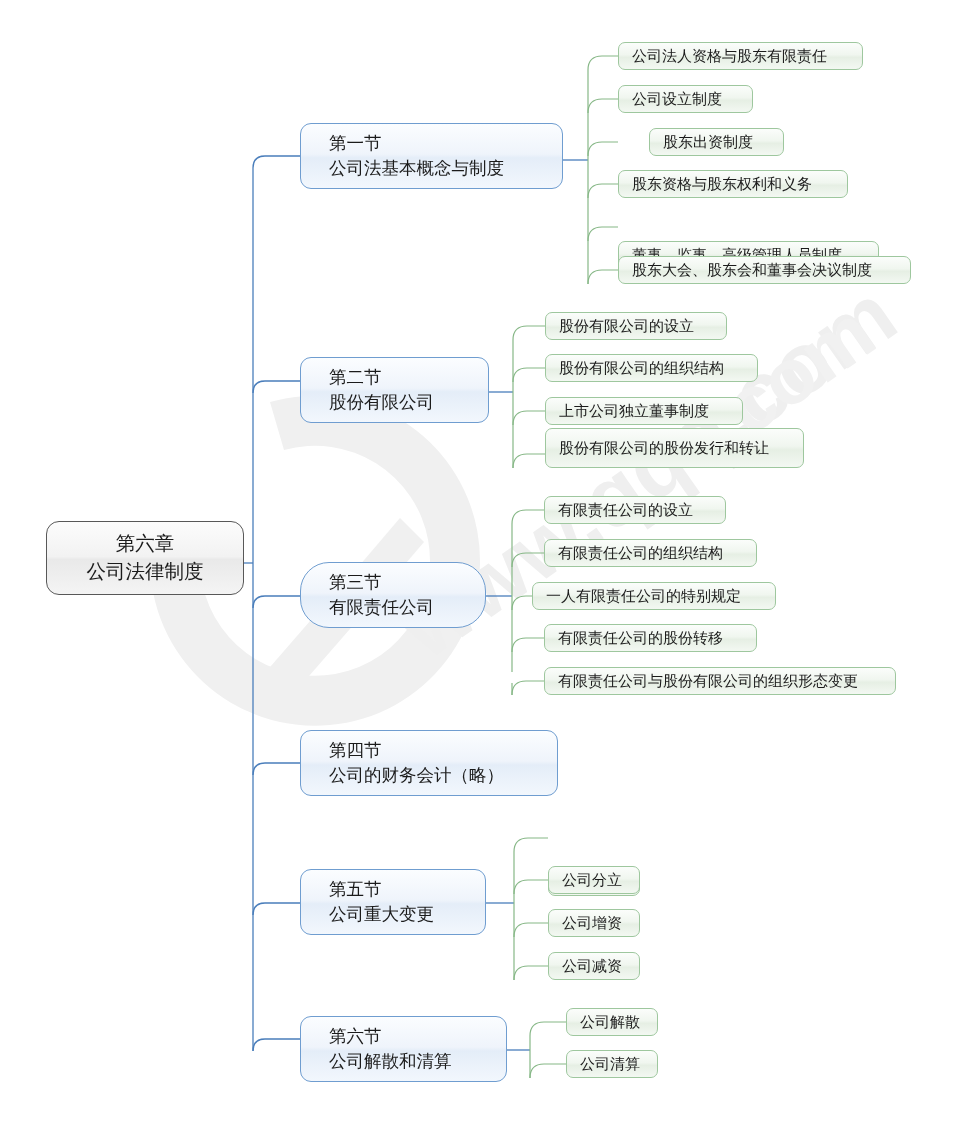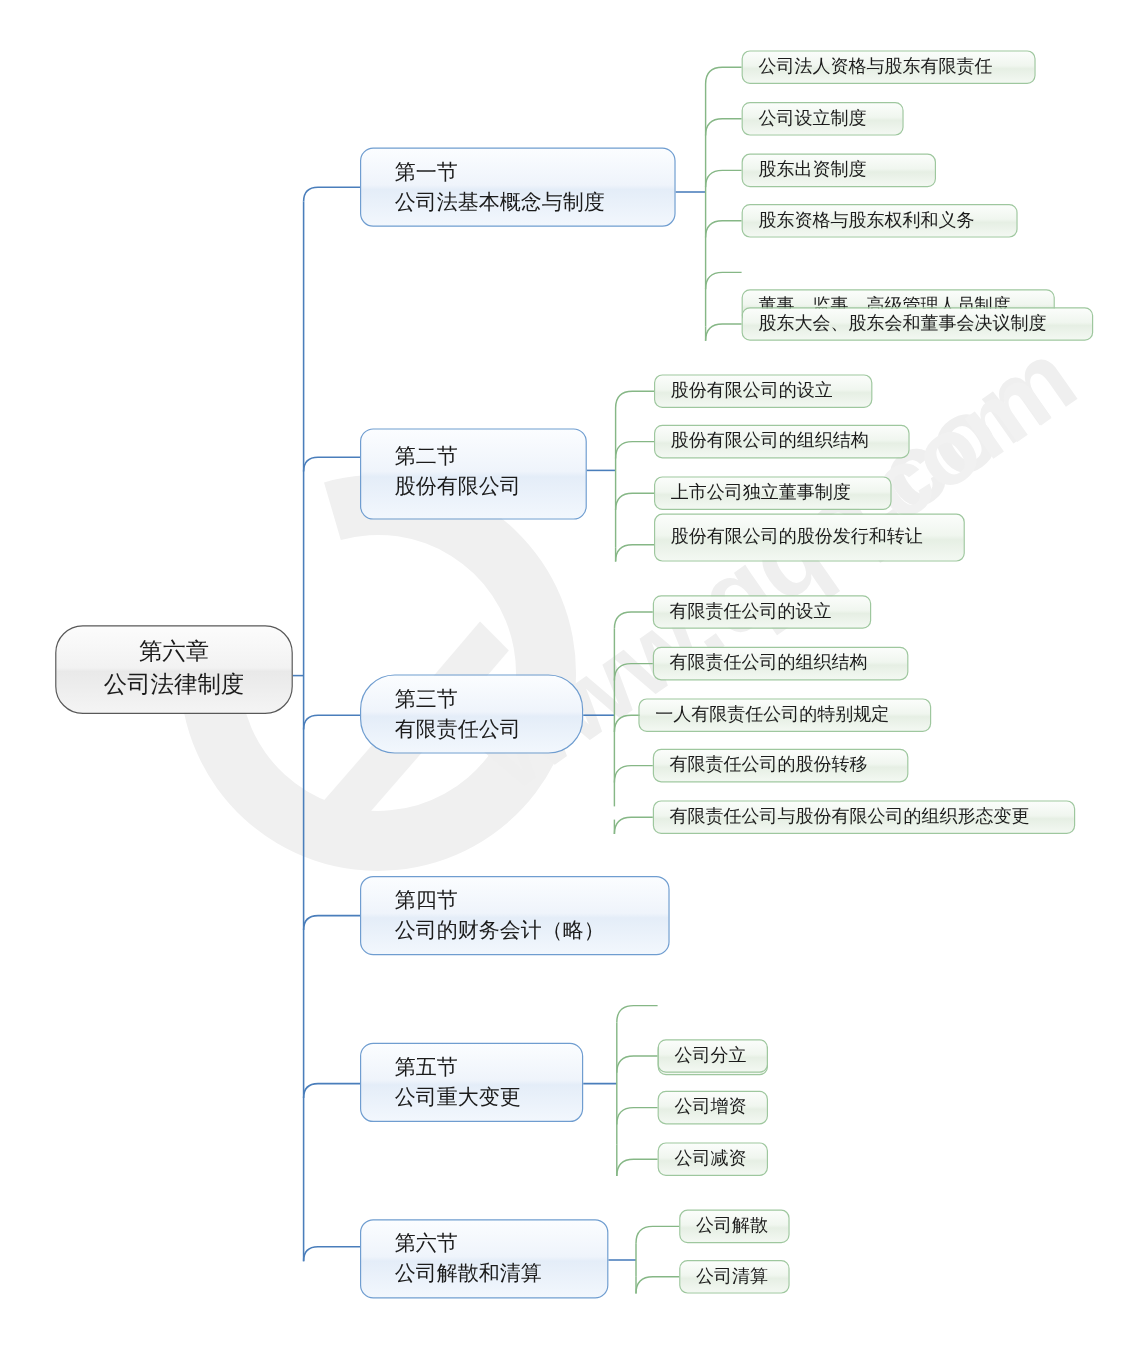--- a/index.html
+++ b/index.html
@@ -38,21 +38,21 @@
     white-space: nowrap;
   }
   .node .txt {
     display: block;
     line-height: 1.42;
   }
 
   
   .n-root {
     border: 1.3px solid #585858;
-    border-radius: 23px;
+    border-radius: 13px;
     background: linear-gradient(180deg, #fcfcfc 0%, #f2f2f2 48%, #e9e9e9 52%, #f4f4f4 100%);
     justify-content: center;
     text-align: center;
     color: #1b1b1b;
     font-size: 19.5px;
   }
 
   
   .n-sec {
     border: 1.2px solid #6f9dd0;
@@ -154,21 +154,21 @@
   </svg>
 
   <div class="node n-root" style="left:46px; top:521px; width:198px; height:74px;">
     <span class="txt"><span>第六章</span><br><span>公司法律制度</span></span>
   </div>
 
   <div class="node n-sec" style="left:300px; top:123px; width:263px; height:66px;">
     <span class="txt"><span>第一节</span><br><span>公司法基本概念与制度</span></span>
   </div>
 
-  <div class="node n-sec" style="left:300px; top:357px; width:189px; height:76px;font-family:Liberation Mono, monospace;">
+  <div class="node n-sec" style="left:300px; top:357px; width:189px; height:66px;">
     <span class="txt"><span>第二节</span><br><span>股份有限公司</span></span>
   </div>
 
   <div class="node n-sec" style="left:300px; top:562px; width:186px; height:66px;border-radius:29px;">
     <span class="txt"><span>第三节</span><br><span>有限责任公司</span></span>
   </div>
 
   <div class="node n-sec" style="left:300px; top:730px; width:258px; height:66px;">
     <span class="txt"><span>第四节</span><br><span>公司的财务会计（略）</span></span>
   </div>
@@ -180,21 +180,21 @@
   <div class="node n-sec" style="left:300px; top:1016px; width:207px; height:66px;">
     <span class="txt"><span>第六节</span><br><span>公司解散和清算</span></span>
   </div>
 
   <div class="node n-leaf" style="left:618px; top:42px; width:245px; height:28px;">
     <span class="txt">公司法人资格与股东有限责任</span>
   </div>
   <div class="node n-leaf" style="left:618px; top:85px; width:135px; height:28px;">
     <span class="txt">公司设立制度</span>
   </div>
-  <div class="node n-leaf" style="left:618px; top:128px; width:162px; height:28px;">
+  <div class="node n-leaf" style="left:649px; top:128px; width:135px; height:28px;">
     <span class="txt">股东出资制度</span>
   </div>
   <div class="node n-leaf" style="left:618px; top:170px; width:230px; height:28px;">
     <span class="txt">股东资格与股东权利和义务</span>
   </div>
   <div class="node n-leaf" style="left:618px; top:213px; width:261px; height:28px;margin-top:28px;">
     <span class="txt">董事、监事、高级管理人员制度</span>
   </div>
   <div class="node n-leaf" style="left:618px; top:256px; width:293px; height:28px;">
     <span class="txt">股东大会、股东会和董事会决议制度</span>

